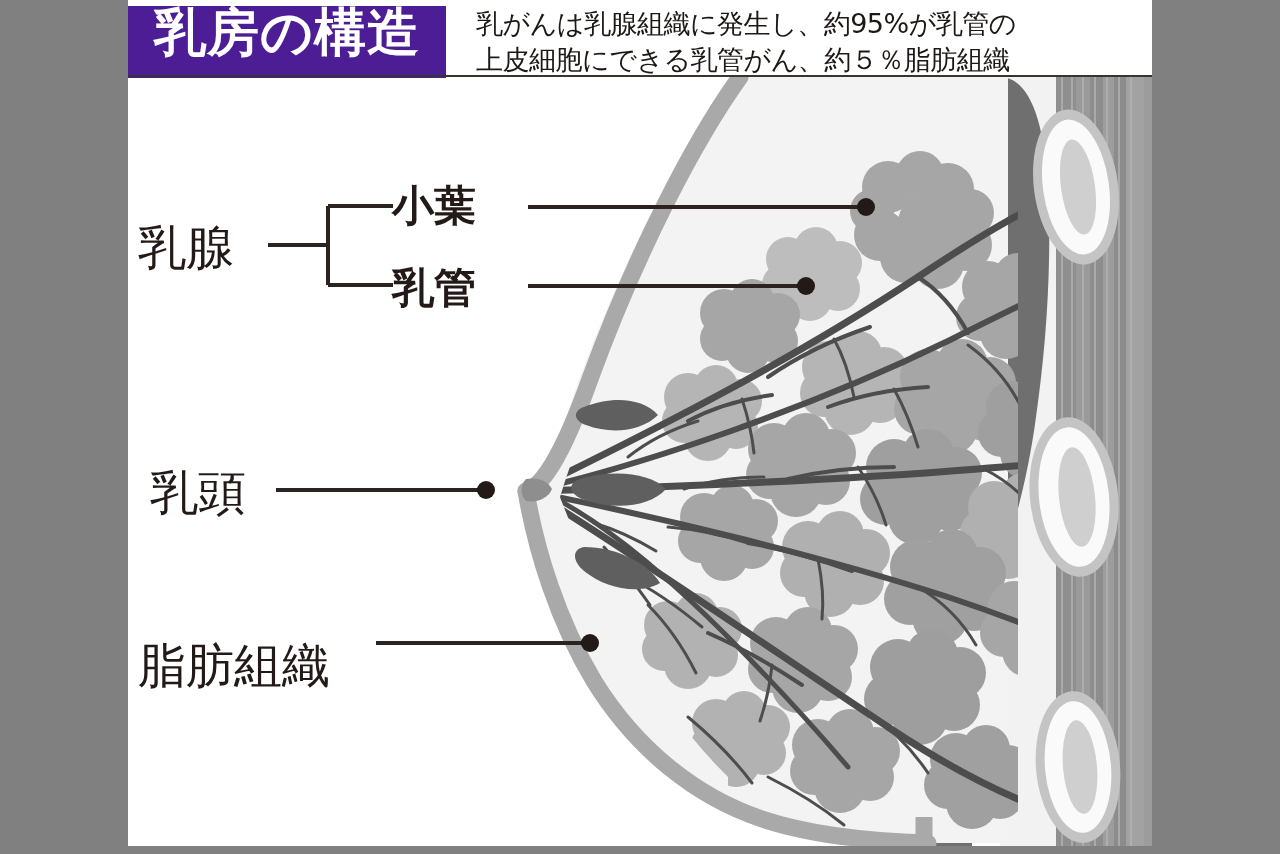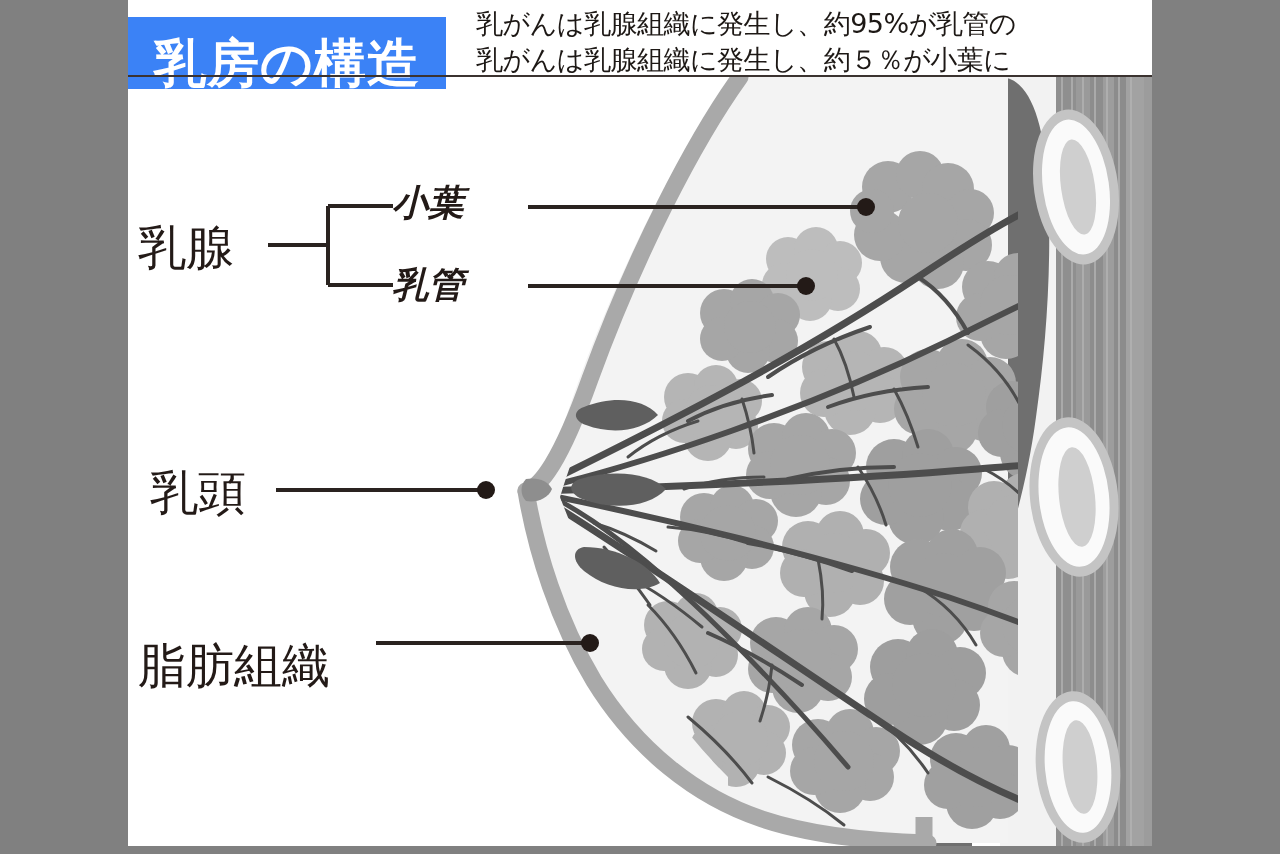--- a/index.html
+++ b/index.html
@@ -27,26 +27,26 @@
     top: 0px;
     width: 1024px;
     height: 846px;
     background: #ffffff;
     box-sizing: border-box;
   }
   
   #title-banner {
     position: absolute;
     left: 0px;
-    top: 17px;
+    top: 6px;
     width: 318px;
     height: 72px;
-    background: #3b82f6;
+    background: #4c1d95;
     display: flex;
-    align-items: flex-end;
+    align-items: flex-start;
     justify-content: center;
   }
   #title-text {
     color: #ffffff;
     font-size: 52px;
     font-weight: 700;
     letter-spacing: 1px;
     line-height: 1;
     white-space: nowrap;
     font-family: "DejaVu Sans", "Liberation Sans", sans-serif;
@@ -85,36 +85,36 @@
   }
   #illus svg { display: block; }
   .lbl {
     position: absolute;
     color: #231a17;
     font-family: "DejaVu Sans", "Liberation Sans", sans-serif;
     white-space: nowrap;
     line-height: 1;
   }
   .lbl-lg { font-size: 48px; font-weight: 400; }
-  .lbl-bold { font-size: 36px; font-weight: 700; font-style: italic; }
+  .lbl-bold { font-size: 42px; font-weight: 700; }
 </style>
 </head>
 <body>
 
 <div id="stage">
 
   <div id="panel">
 
     <div id="title-banner">
       <span id="title-text">乳房の構造</span>
     </div>
 
     <div id="lead">
       <div>乳がんは乳腺組織に発生し、約95%が乳管の</div>
-      <div>乳がんは乳腺組織に発生し、約５％が小葉に</div>
+      <div>上皮細胞にできる乳管がん、約５％脂肪組織</div>
     </div>
 
     <div id="divider"></div>
 
     <div id="illus">
       <svg width="1024" height="769" viewBox="0 0 1024 769" xmlns="http://www.w3.org/2000/svg">
         <defs>
           <clipPath id="clipAll">
               <rect x="0" y="0" width="1024" height="769"></rect>
             </clipPath>

